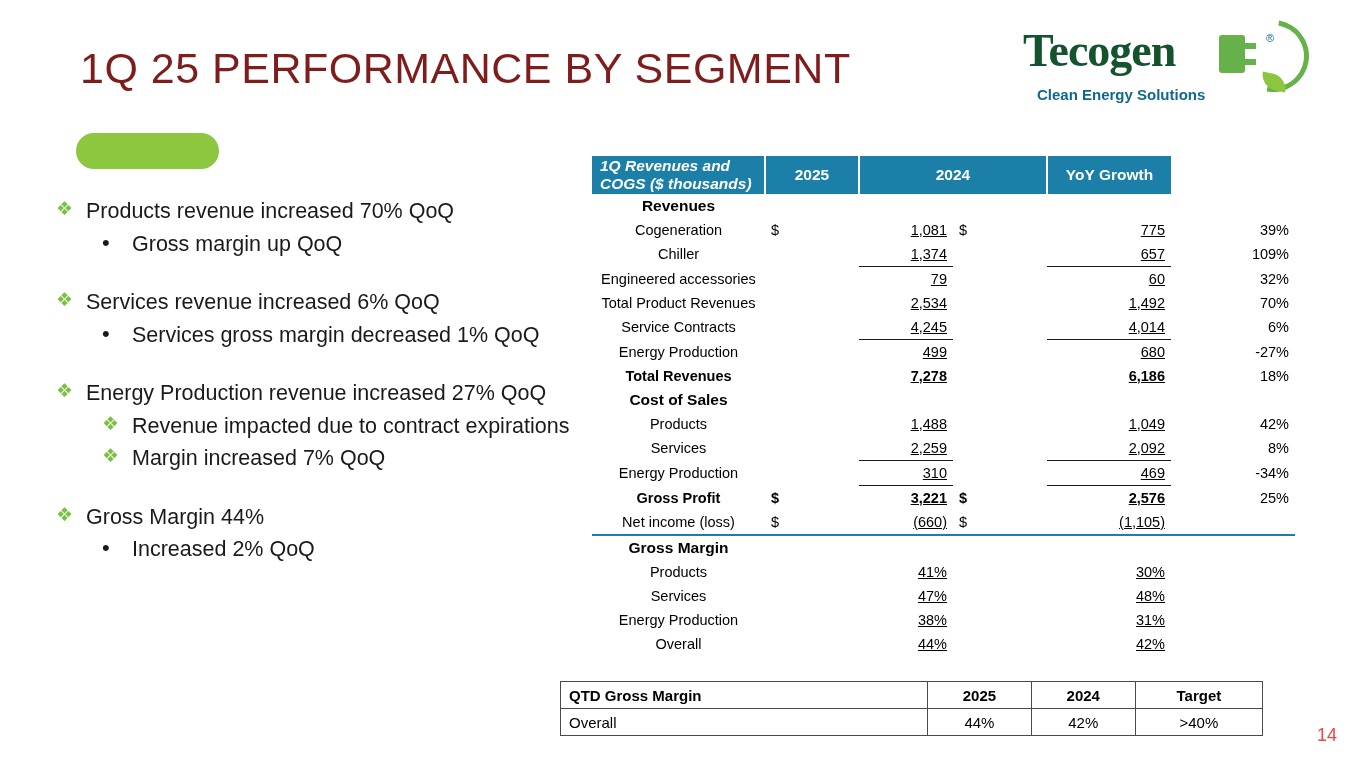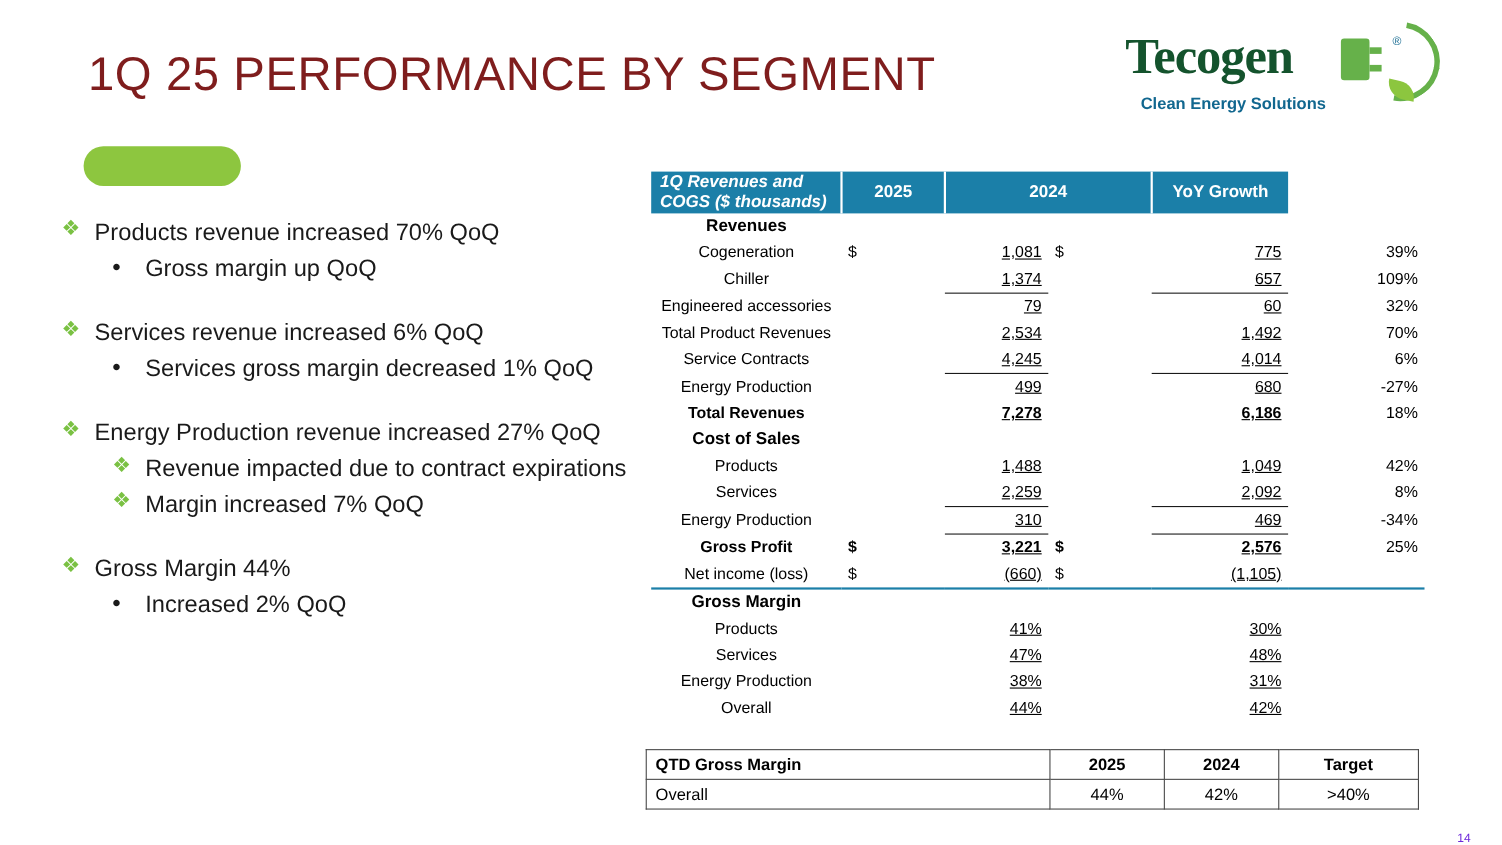--- a/index.html
+++ b/index.html
@@ -188,42 +188,42 @@
   .sect { font-weight: bold; font-size: 15.5px; padding-left: 4px; }
   .indent1 { padding-left: 16px; }
   .indent2 { padding-left: 12px; }
   .bold { font-weight: bold; }
   .ul-num { border-top: 1px solid #1a1a1a; }
   .thin-blue td { border-bottom: 2px solid #1b7fa8; }
 
   
   .qtd {
     position: absolute;
-    left: 587px;
+    left: 560px;
     top: 681px;
     width: 703px;
     border-collapse: collapse;
     font-size: 15px;
   }
   .qtd td {
     border: 1px solid #4a4a4a;
     height: 24px;
     padding: 1px 8px;
   }
   .qtd .q-head td { font-weight: bold; }
   .qtd .q-label { width: 350px; text-align: left; }
   .qtd .q-ctr { text-align: center; }
 
   
   .pagenum {
     position: absolute;
     right: 28px;
-    bottom: 0;
-    font-size: 11px;
-    color: #6d28d9;
+    bottom: 22px;
+    font-size: 18px;
+    color: #ef4444;
   }
 </style>
 </head>
 <body>
 
 <div class="slide">
 
   <div class="title">1Q 25 PERFORMANCE BY SEGMENT</div>
 
   <div class="logo">

